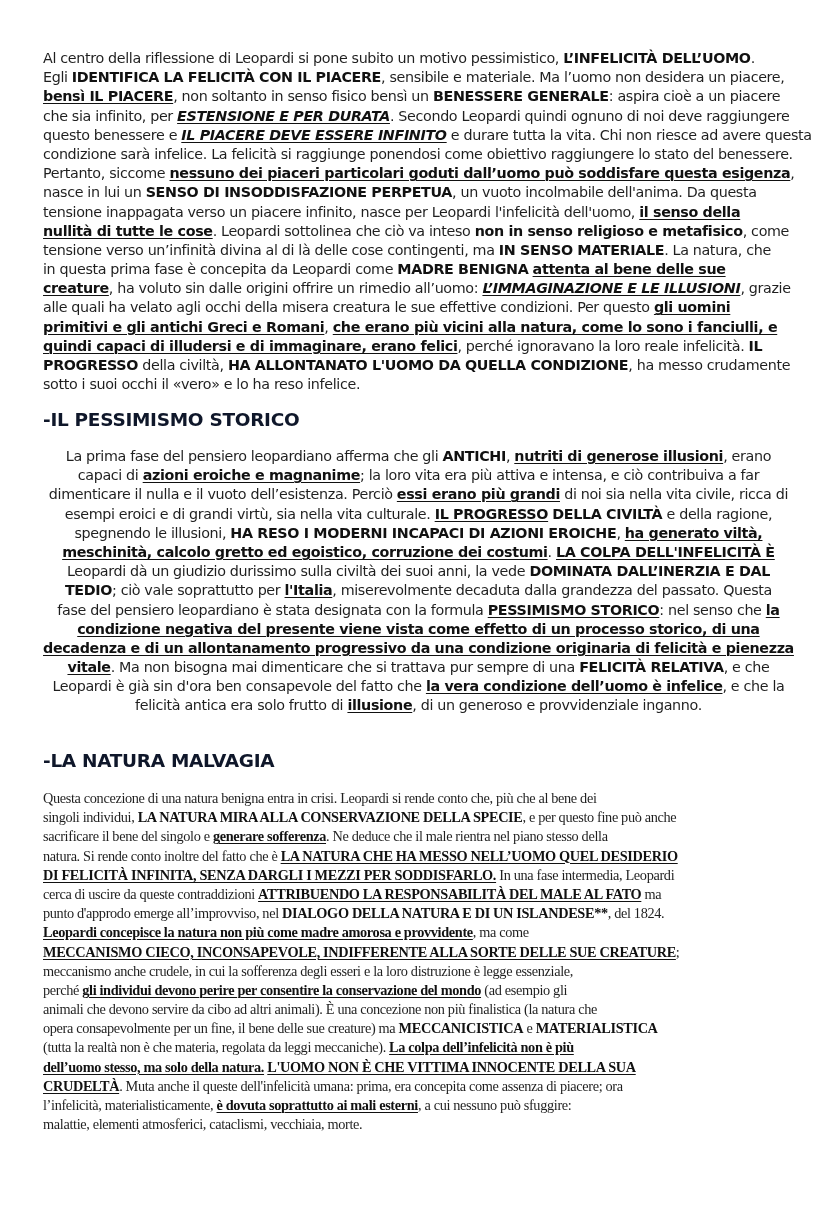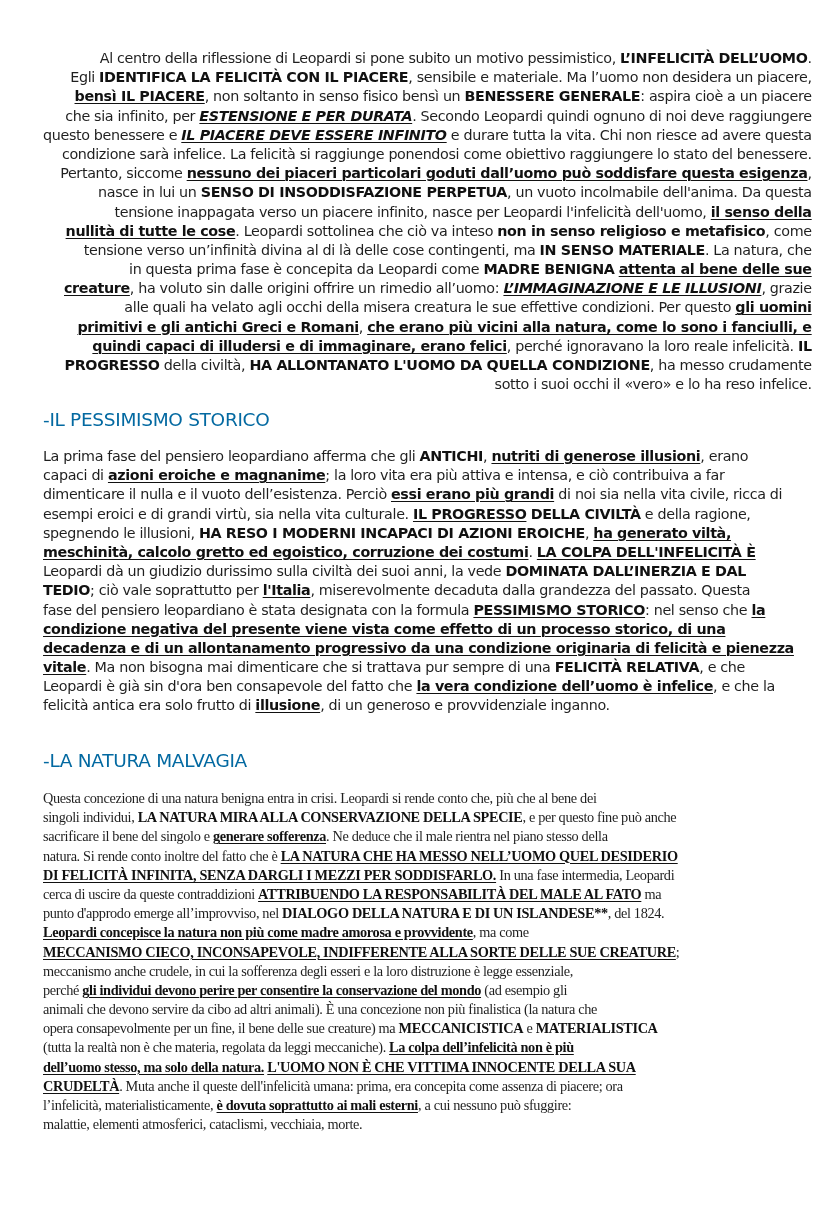--- a/index.html
+++ b/index.html
@@ -11,26 +11,26 @@
     font-size: 14.3px;
     letter-spacing: -0.35px;
   }
   .para { margin: 0; }
   .line { height: 19.2px; line-height: 19.2px; white-space: nowrap; }
   .b { font-weight: bold; color: #111; }
   .u { text-decoration: underline; text-underline-offset: 2px; text-decoration-thickness: 1.3px; }
   .i { font-style: italic; margin-top: 43px; }
   .heading {
     font-family: "DejaVu Sans", "Liberation Sans", sans-serif;
-    font-weight: normal; font-size: 18.5px; letter-spacing: -0.3px;
-    color: #0369a1; height: 24px; line-height: 24px; white-space: nowrap;
+    font-weight: bold; font-size: 18.5px; letter-spacing: -0.3px;
+    color: #0f172a; height: 24px; line-height: 24px; white-space: nowrap;
   }
-  #para-1 { position: absolute; top: 0; text-align: right; }
+  #para-1 { position: absolute; top: 0; }
   #heading-1 { position: absolute; top: 359px; }
-  #para-2 { position: absolute; top: 398px; }
+  #para-2 { position: absolute; top: 398px; text-align: center; }
   #heading-2 { position: absolute; top: 700px; }
   #para-3 { position: absolute; top: 740px; font-family: Liberation Serif, serif; }
 </style>
 </head>
 <body>
 
 <div class="page">
   <div id="para-1" class="para">
       <div class="line"><span class="">Al centro della riflessione di Leopardi si pone subito un motivo pessimistico, </span><span class="b">L’INFELICITÀ DELL’UOMO</span><span class="">.</span></div>
       <div class="line"><span class="">Egli </span><span class="b">IDENTIFICA LA FELICITÀ CON IL PIACERE</span><span class="">, sensibile e materiale. Ma l’uomo non desidera un piacere,</span></div>

